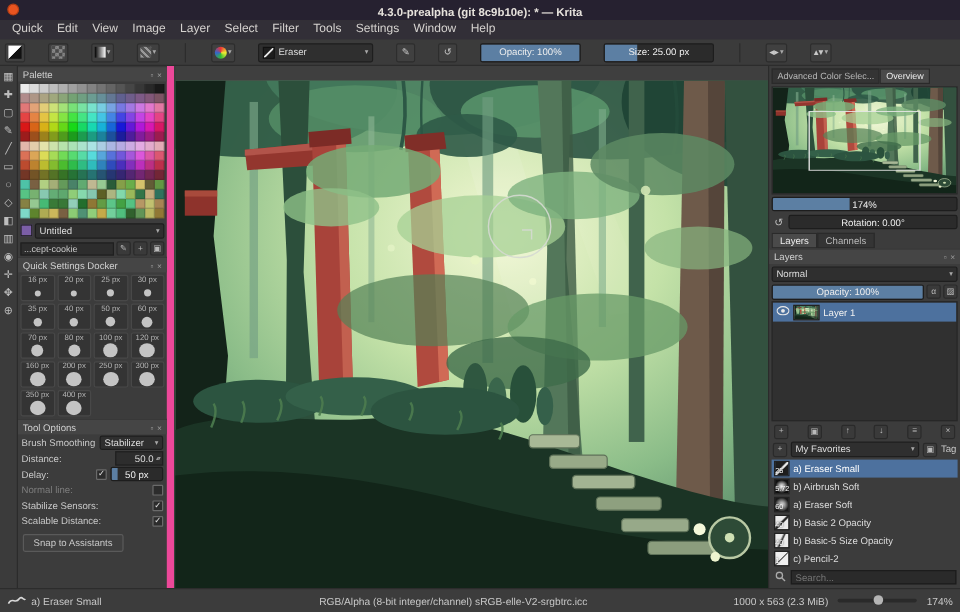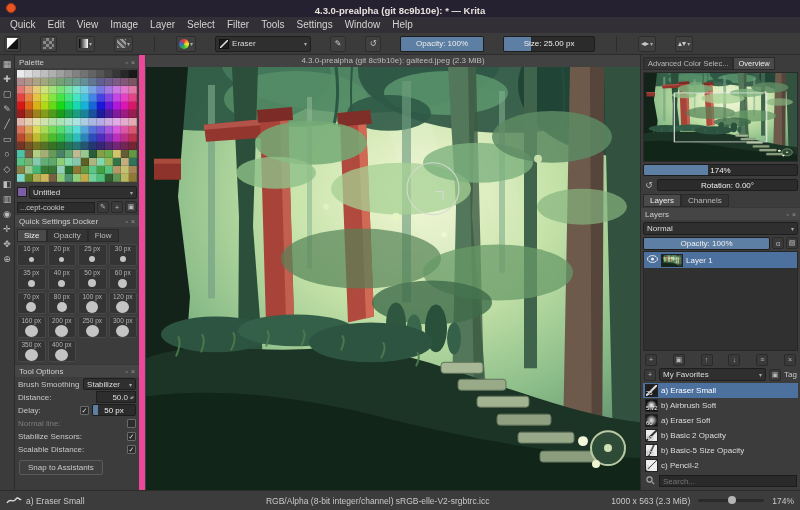--- a/index.html
+++ b/index.html
@@ -425,25 +425,20 @@
     <div class="lrow">
       <span class="field grow">...cept-cookie</span>
       <i class="mini-btn">✎</i>
       <i class="mini-btn">+</i>
       <i class="mini-btn">▣</i>
     </div>
     <div class="hdr">
       <span>Quick Settings Docker</span>
       <span class="hicons"><i>▫</i><i>×</i></span>
     </div>
-    <div class="tabs">
-        <span class="tab active">Size</span>
-        <span class="tab">Opacity</span>
-        <span class="tab">Flow</span>
-      </div>
     <div class="size-grid">
         <div class="size-cell">
           <span class="size-lbl">16 px</span>
           <span class="size-circle" style="width: 5px; height: 5px;"></span>
         </div>
         <div class="size-cell">
           <span class="size-lbl">20 px</span>
           <span class="size-circle" style="width: 5px; height: 5px;"></span>
         </div>
         <div class="size-cell">
@@ -546,21 +541,20 @@
       <span class="check ctrl">✓</span>
     </div>
     <div class="opt">
       <span class="olabel">Scalable Distance:</span>
       <span class="check ctrl">✓</span>
     </div>
     <div class="snap-btn">Snap to Assistants</div>
   </div>
 
   <div class="canvas-area">
-    <div class="doc-title">4.3.0-prealpha (git 8c9b10e): galteed.jpeg (2.3 MiB)</div>
     <div class="painting">
         <svg viewBox="0 0 494 424" width="100%" height="100%" preserveAspectRatio="none">
           <defs>
             <radialGradient id="g0" cx="55%" cy="30%" r="80%">
               <stop offset="0%" stop-color="#f2f7d4"></stop>
               <stop offset="35%" stop-color="#c4e2a8"></stop>
               <stop offset="65%" stop-color="#8abc88"></stop>
               <stop offset="100%" stop-color="#47785e"></stop>
             </radialGradient>
           </defs>

